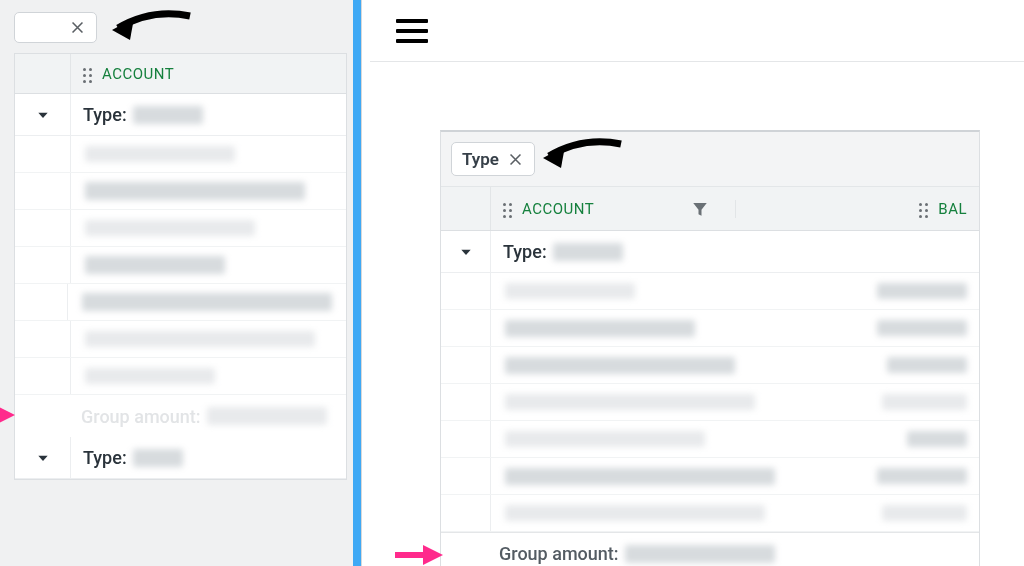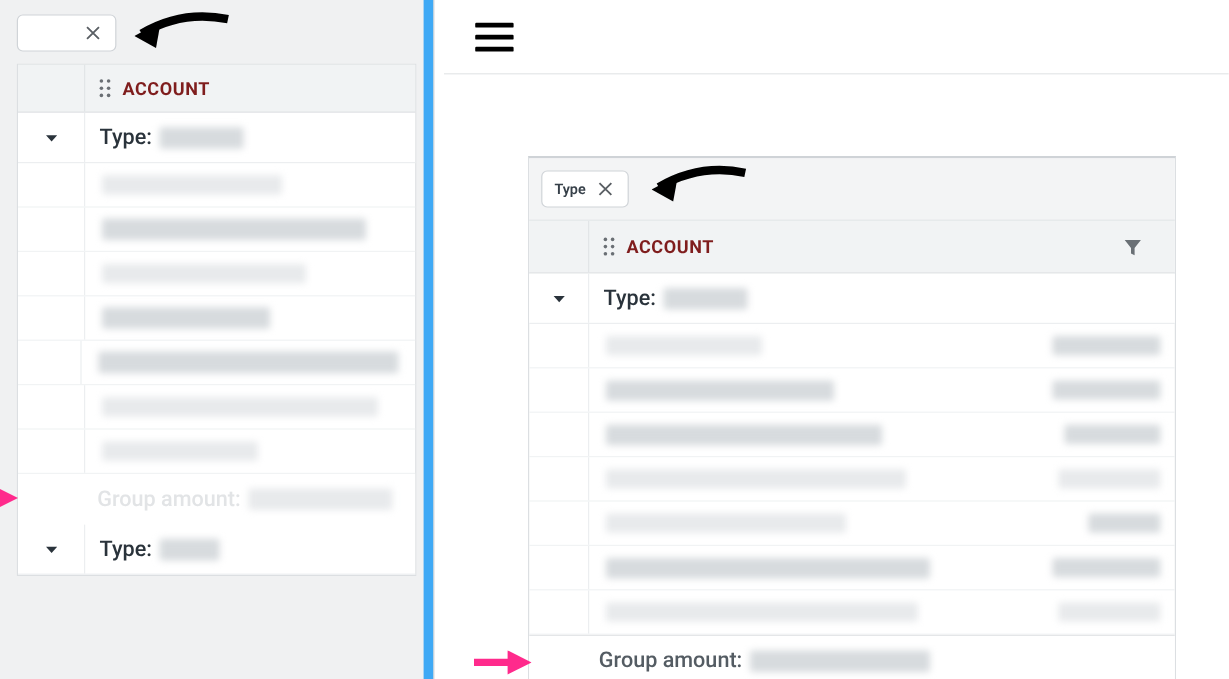--- a/index.html
+++ b/index.html
@@ -8,27 +8,27 @@
     
     .left-panel { position: absolute; left: 0; top: 0; width: 362px; height: 566px; background: #f0f1f2; border-right: 1px solid #d8d8d8; }
     .left-header { background: #2e3c45; color: #fff; height: 76px; display: flex; align-items: center; justify-content: center; position: relative; }
     .left-header-title { font-size: 20px; font-weight: 600; }
     .left-accent { position: absolute; right: 0; top: 0; width: 8px; height: 566px; background: #3fa9f5; }
 
     .left-content { padding: 12px 14px 0 14px; position: relative; }
 
     .chip-row { margin-bottom: 10px; position: relative; }
     .chip { display: inline-flex; align-items: center; background: #fff; border: 1px solid #d0d4d8; border-radius: 5px; padding: 6px 10px; gap: 8px; }
-    .chip-label { font-size: 12px; font-weight: 600; color: #374049; }
+    .chip-label { font-size: 17px; font-weight: 600; color: #374049; }
     .chip-x { width: 17px; height: 17px; cursor: pointer; }
 
     .grid { border: 1px solid #dcdfe2; background: #fff; }
     .grid-header { display: flex; align-items: center; background: #f1f3f4; border-bottom: 1px solid #dcdfe2; height: 40px; }
     .gh-spacer { width: 56px; border-right: 1px solid #e2e5e7; height: 100%; }
-    .gh-col { flex: 1; display: flex; align-items: center; padding: 0 12px; gap: 10px; font-size: 15px; font-weight: 700; color: #7f1d1d; letter-spacing: 0.5px; }
+    .gh-col { flex: 1; display: flex; align-items: flex-end; padding: 0 12px; gap: 10px; font-size: 15px; font-weight: 400; color: #15803d; letter-spacing: 0.5px; }
     .gh-col-bal { width: 130px; text-align: right; justify-content: flex-end; border-left: 1px solid #e2e5e7; }
     .drag-icon { display: flex; flex-direction: column; gap: 3px; }
     .drag-icon span { display: flex; gap: 3px; }
     .drag-icon i { width: 3px; height: 3px; background: #6a6f74; border-radius: 50%; display: block; }
 
     .group-row { display: flex; align-items: center; height: 42px; border-bottom: 1px solid #eceef0; background: #fff; }
     .group-toggle { width: 56px; display: flex; align-items: center; justify-content: center; border-right: 1px solid #eceef0; height: 100%; cursor: pointer; }
     .group-label { padding: 0 12px; font-size: 18px; color: #2a333b; font-weight: 500; display: flex; align-items: center; gap: 6px; }
     .group-label .blurbox { display:inline-block; }
 
@@ -230,20 +230,37 @@
                 <i></i>
               </span>
             </span>
           <span>ACCOUNT</span>
           <div class="gh-tools">
             <svg class="funnel" viewBox="0 0 24 24" fill="#6a7075">
                 <path d="M3 4 H21 L14 13 V21 L10 19 V13 Z"></path>
               </svg>
           </div>
         </div>
+        <div class="gh-col gh-col-bal">
+          <span class="drag-icon">
+              <span>
+                <i></i>
+                <i></i>
+              </span>
+              <span>
+                <i></i>
+                <i></i>
+              </span>
+              <span>
+                <i></i>
+                <i></i>
+              </span>
+            </span>
+          <span>BAL</span>
+        </div>
       </div>
 
       <div class="group-row">
         <div class="group-toggle" style="width:50px">
           <svg class="caret" viewBox="0 0 24 24">
               <path d="M4 8 L12 17 L20 8 Z" fill="#2a333b"></path>
             </svg>
         </div>
         <div class="group-label">
           <span>Type:</span>

